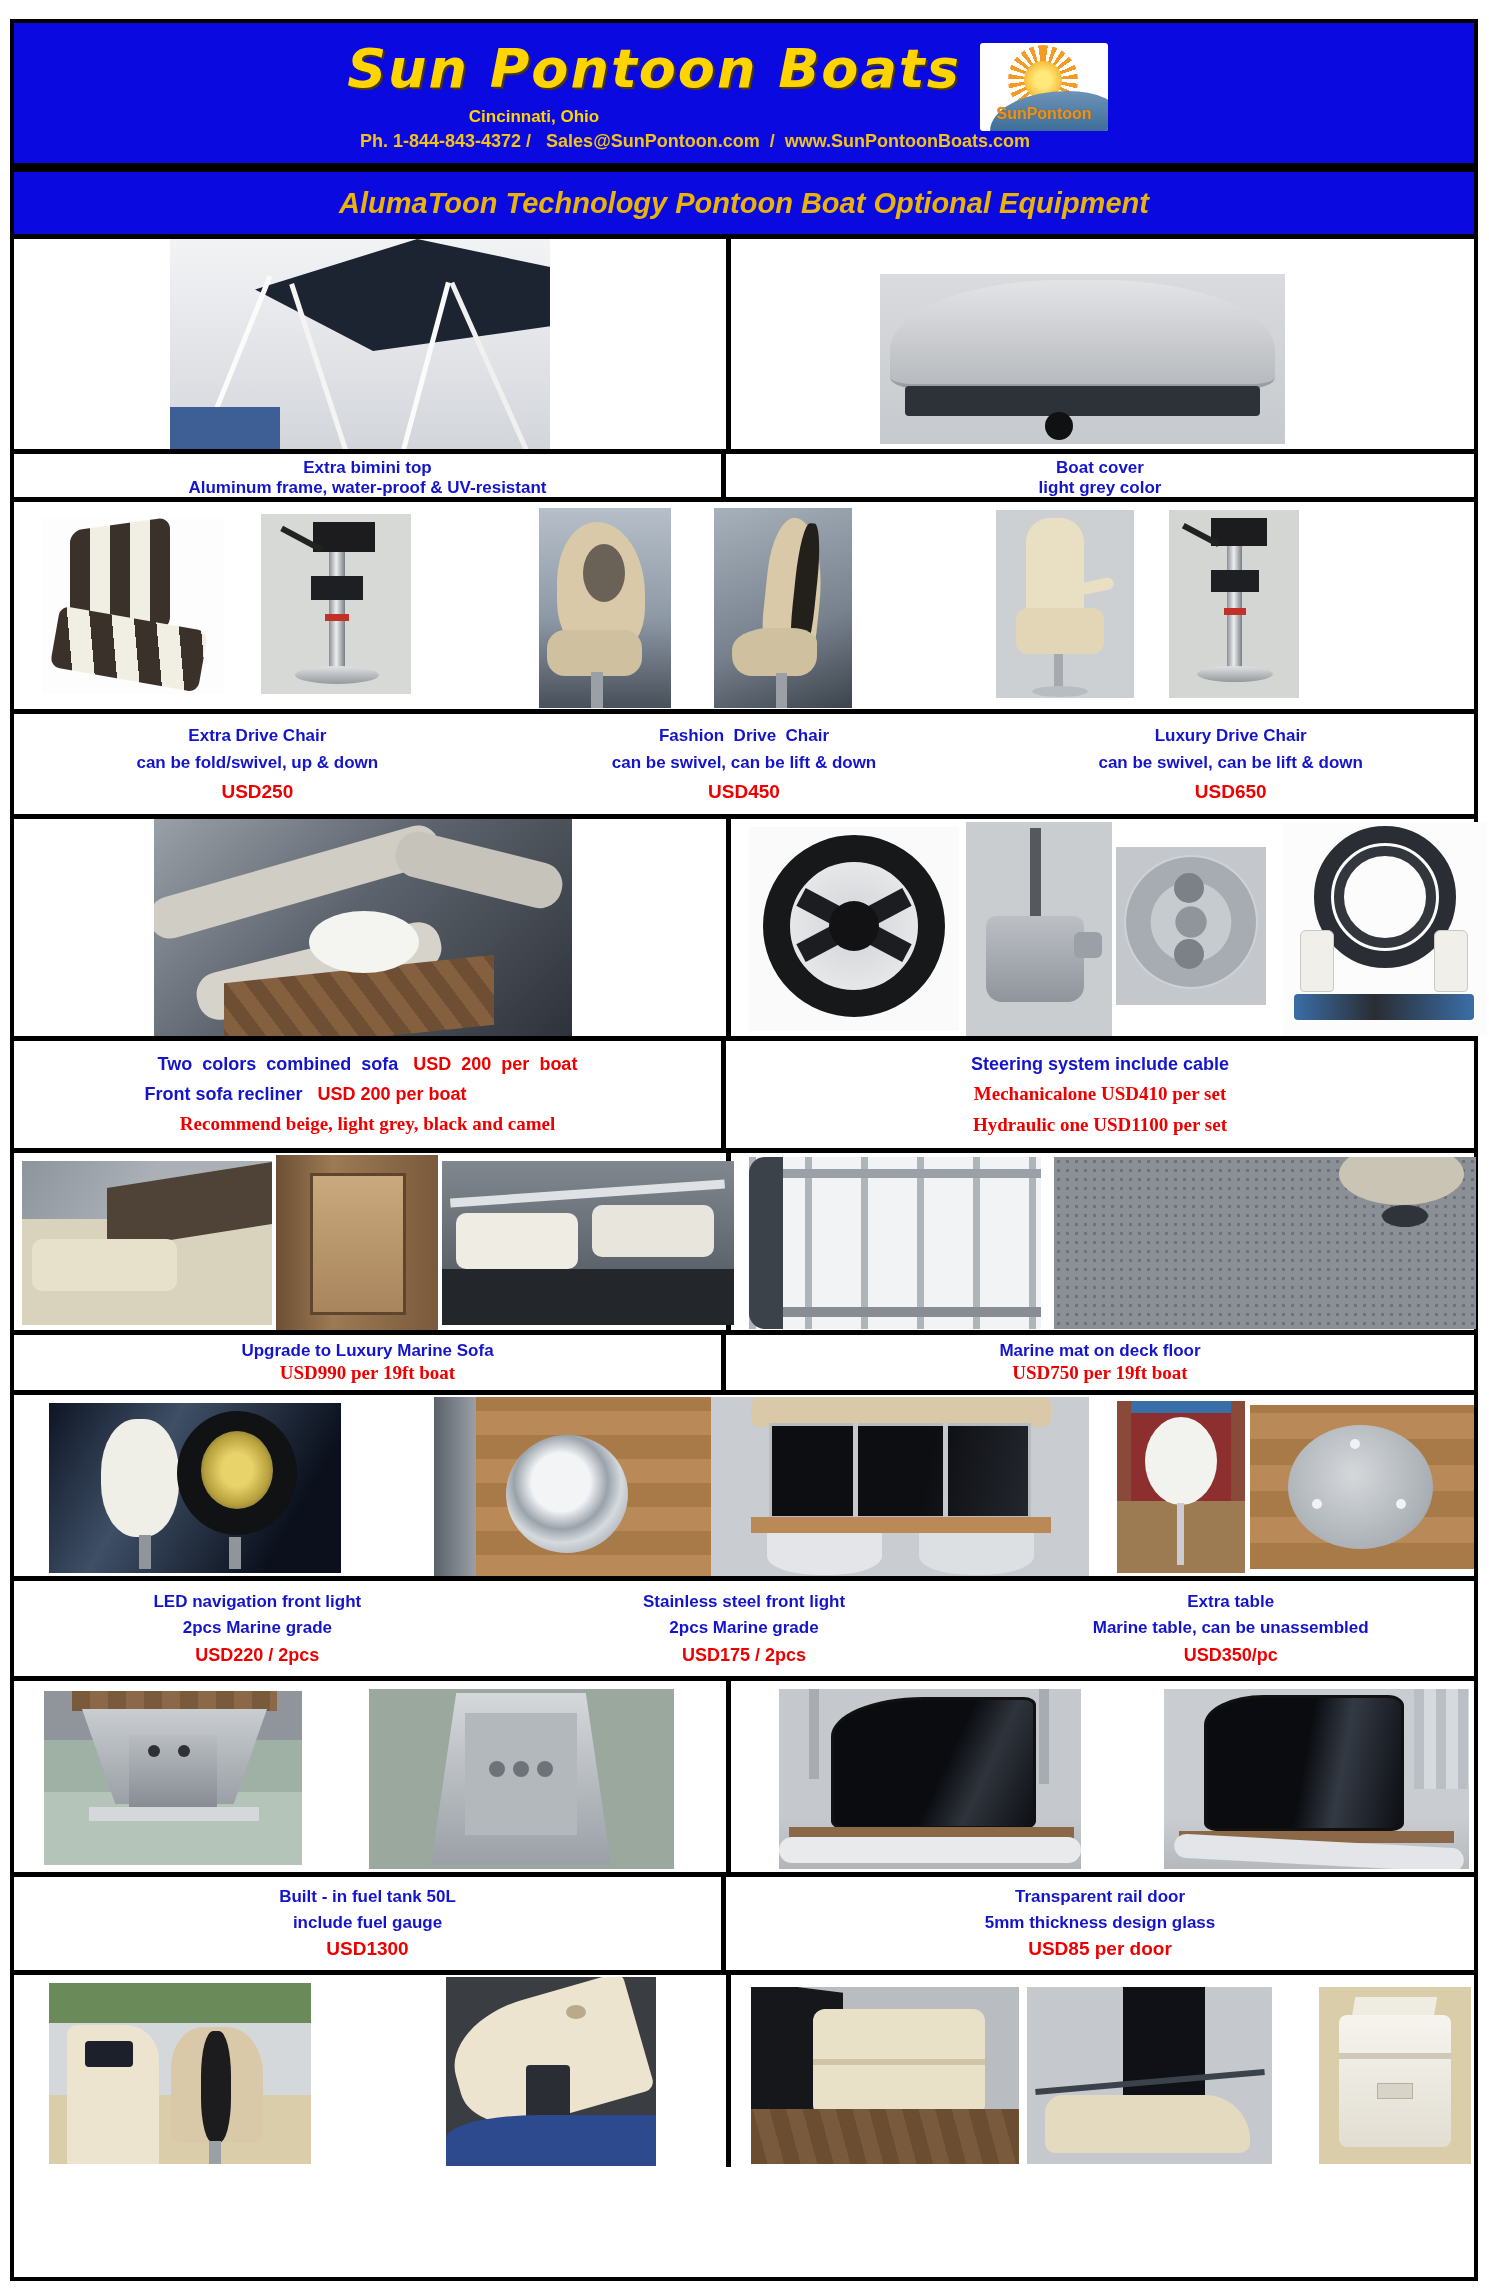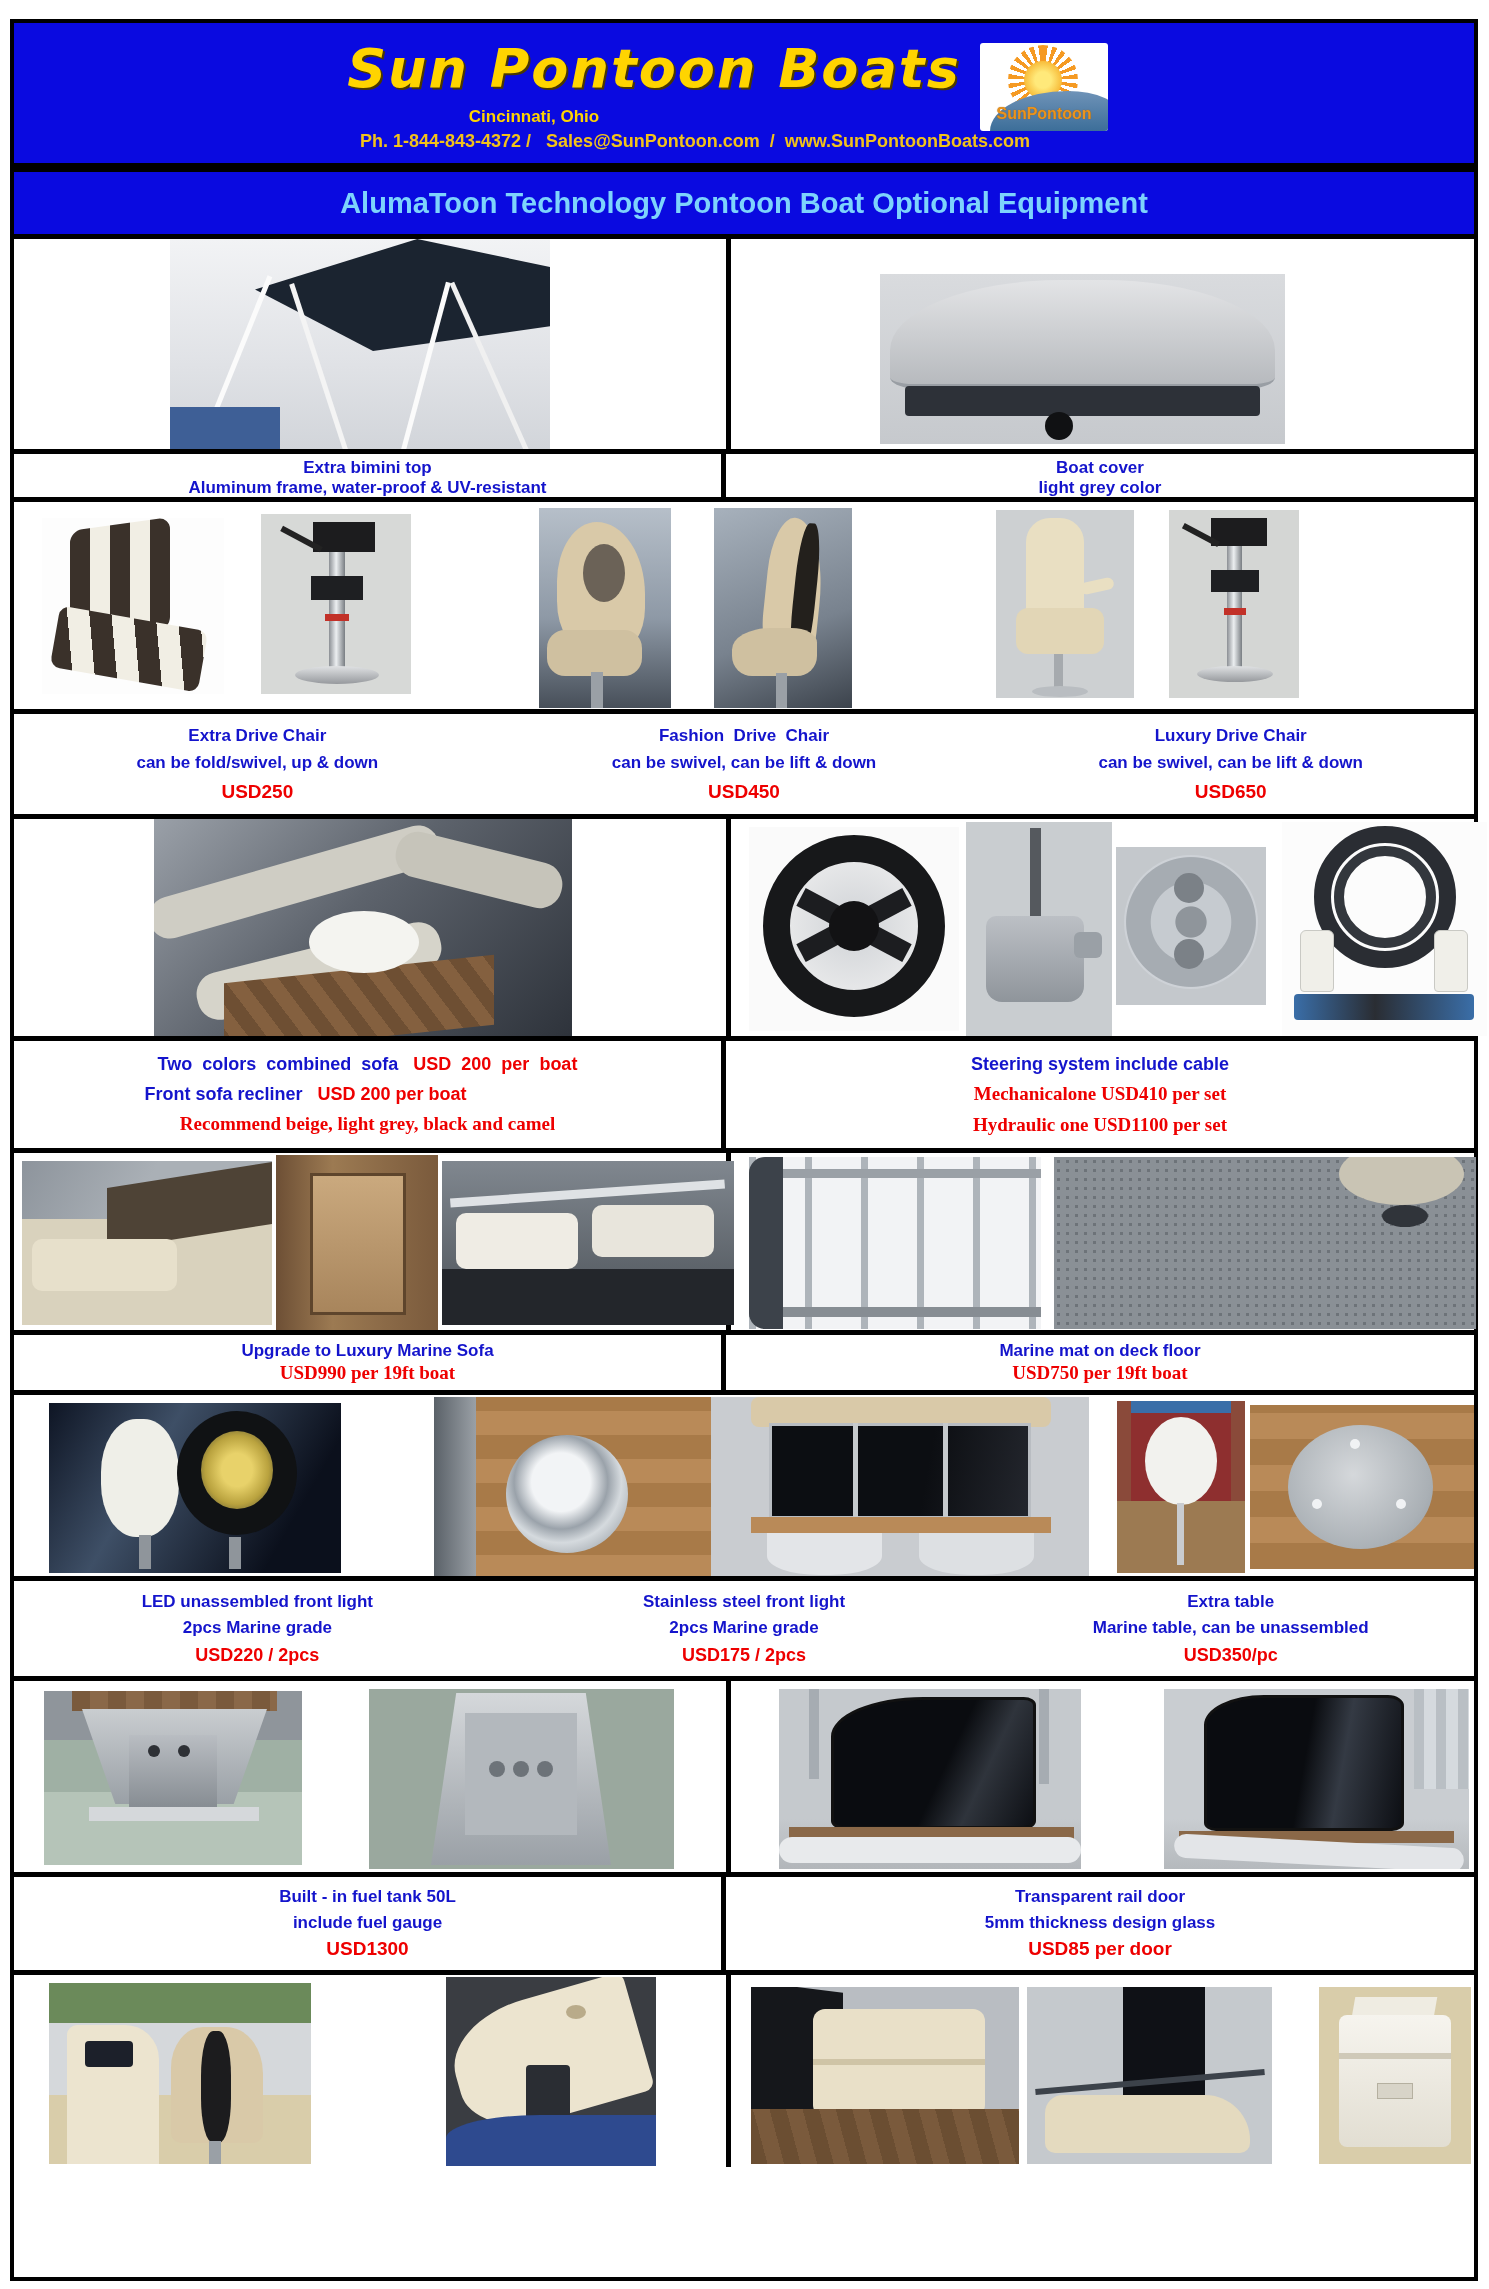--- a/index.html
+++ b/index.html
@@ -26,21 +26,21 @@
          background:repeating-conic-gradient(#f59a23 0deg 8deg, rgba(0,0,0,0) 8deg 16deg); }
   .core{ position:absolute; left:44px; top:18px; width:38px; height:38px; border-radius:50%;
          background:radial-gradient(#ffe97a 30%, #f7b733 75%, #ef8e1b); }
   .wave{ position:absolute; left:10px; top:48px; width:130px; height:40px;
          background:linear-gradient(180deg,#6f93b8,#3c6e99); border-radius:60% 40% 0 0/100% 60% 0 0; }
   .logotext{ position:absolute; left:0; top:62px; width:128px; text-align:center;
              font-size:16px; font-weight:bold; color:#e8931f; text-shadow:0 0 1px #9c5a00; }
   
   .banner{ height:71px; border-top:9px solid var(--border-black); background:var(--header-bg);
            display:flex; align-items:center; justify-content:center;
-           color:#7dd3fc; font-size:29px; font-weight:bold; }
+           color:#eab308; font-size:29px; font-weight:bold;font-style:italic; }
   
   .band{ position:relative; border-top:5px solid var(--border-black); background:#fff; }
   .vdiv{ position:absolute; top:0; bottom:0; left:712px; width:5px; background:var(--border-black); }
   .capband{ display:flex; }
   .cell{ flex:1; display:flex; flex-direction:column; justify-content:space-evenly;
          align-items:center; text-align:center; padding:4px 6px; }
   .cleft{ flex:0 0 712px; border-right:5px solid var(--border-black); }
   .b{ color:var(--caption-blue); font-weight:bold; font-size:17px; }
   .r{ color:var(--price-red); font-weight:bold; font-size:19px; }
   .big{ font-size:19px;font-family:Liberation Serif, serif; }
@@ -277,21 +277,21 @@
     <div class="ph" style="left:1236px;top:10px;width:224px;height:164px;background:repeating-linear-gradient(0deg,#a87a48 0 26px,#b98a58 26px 52px)">
       <div class="s" style="left:38px;top:20px;width:145px;height:124px;border-radius:50%;background:radial-gradient(circle at 45% 40%,#d5d8db,#aab0b5 70%,#8f959b)"></div>
       <div class="s" style="left:100px;top:34px;width:10px;height:10px;border-radius:50%;background:#f0f2f4"></div>
       <div class="s" style="left:62px;top:94px;width:10px;height:10px;border-radius:50%;background:#f0f2f4"></div>
       <div class="s" style="left:146px;top:94px;width:10px;height:10px;border-radius:50%;background:#f0f2f4"></div>
     </div>
   </div>
 
   <div class="band capband" style="height:100px">
     <div class="cell">
-      <div class="b">LED unassembled front light</div>
+      <div class="b">LED navigation front light</div>
       <div class="b">2pcs Marine grade</div>
       <div class="r med">USD220 / 2pcs</div>
     </div>
     <div class="cell">
       <div class="b">Stainless steel front light</div>
       <div class="b">2pcs Marine grade</div>
       <div class="r med">USD175 / 2pcs</div>
     </div>
     <div class="cell">
       <div class="b">Extra table</div>

